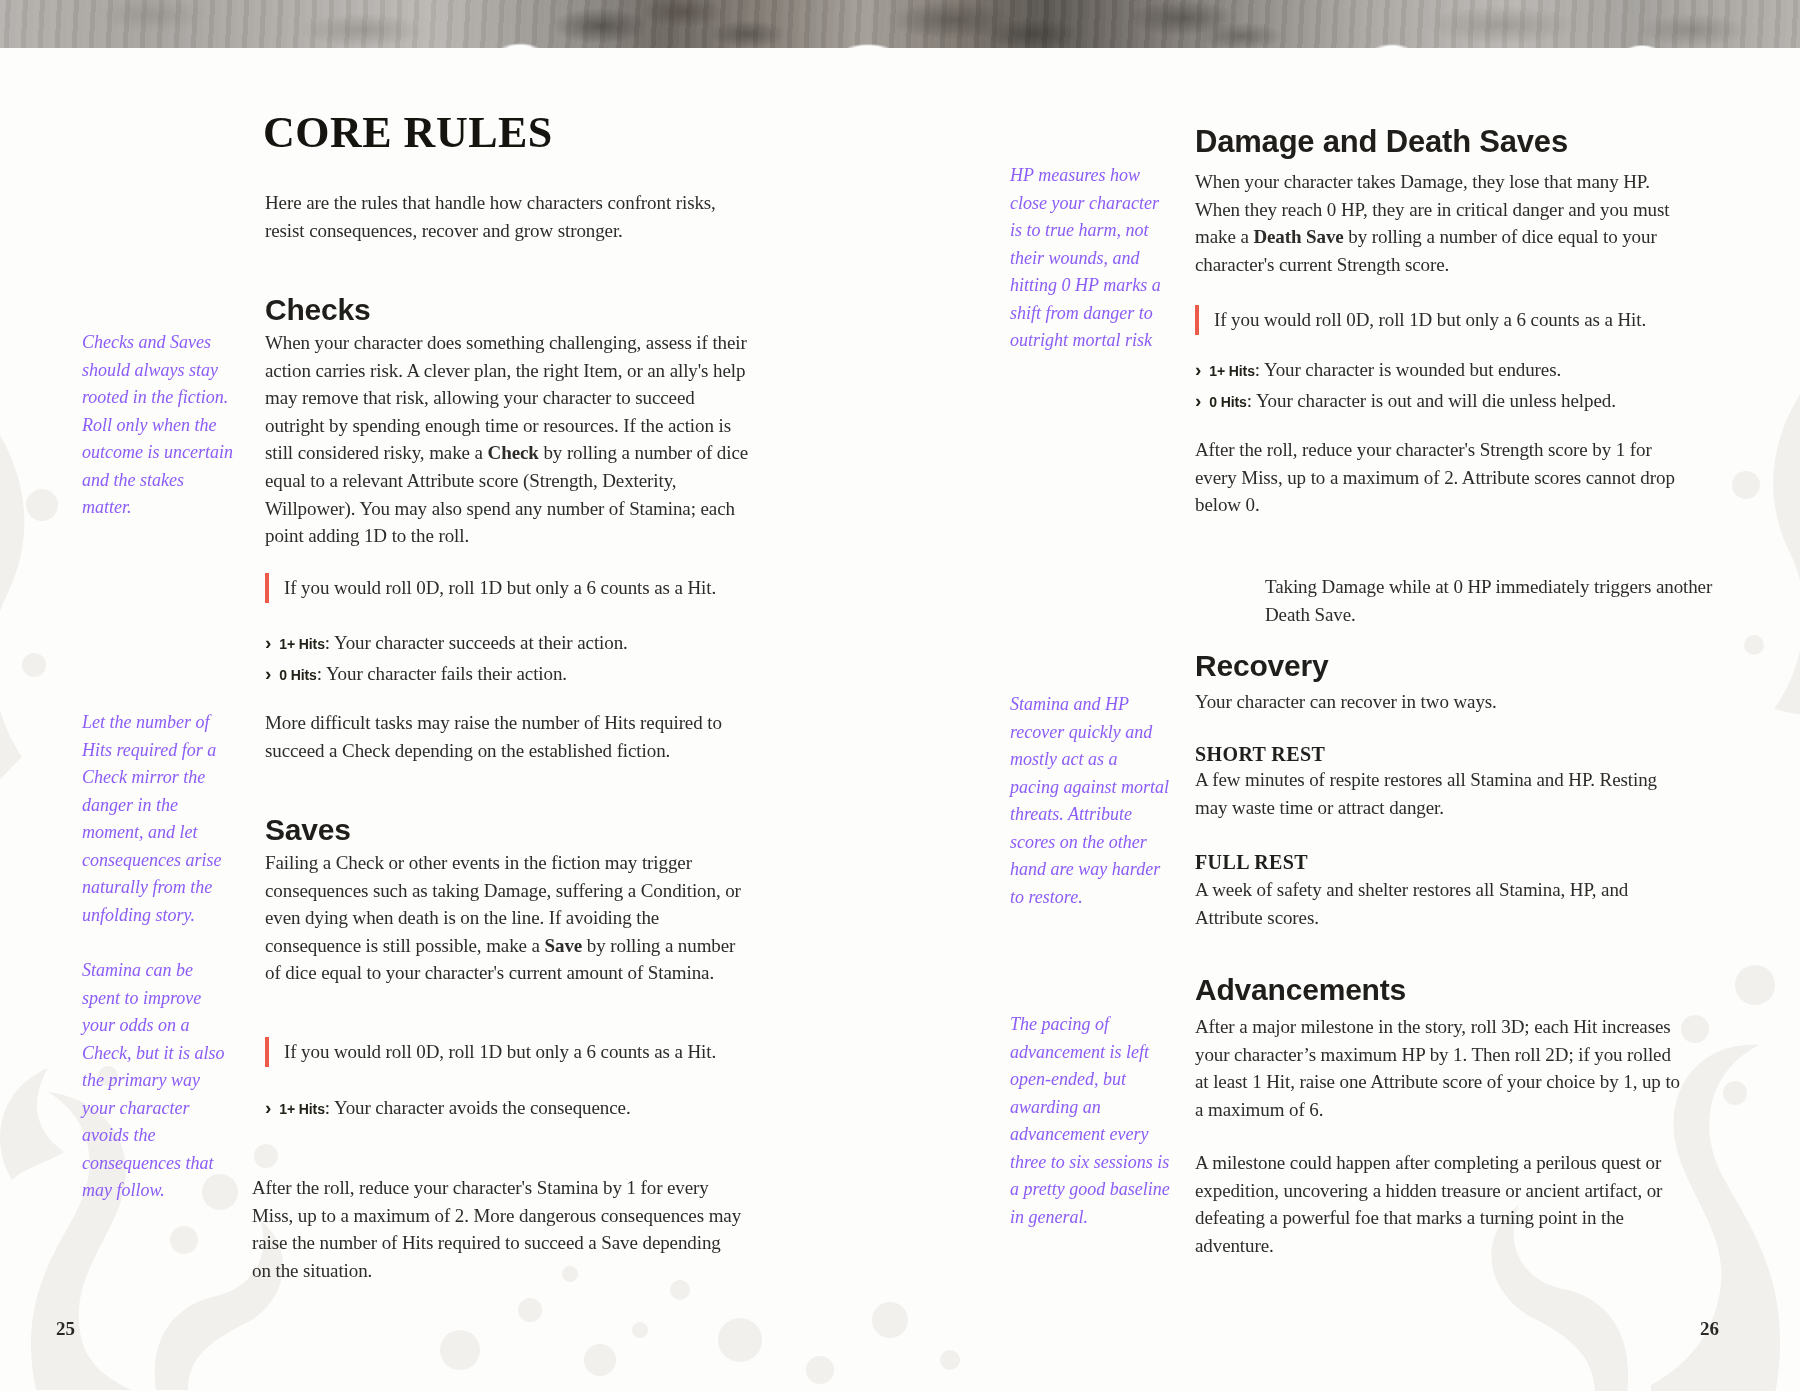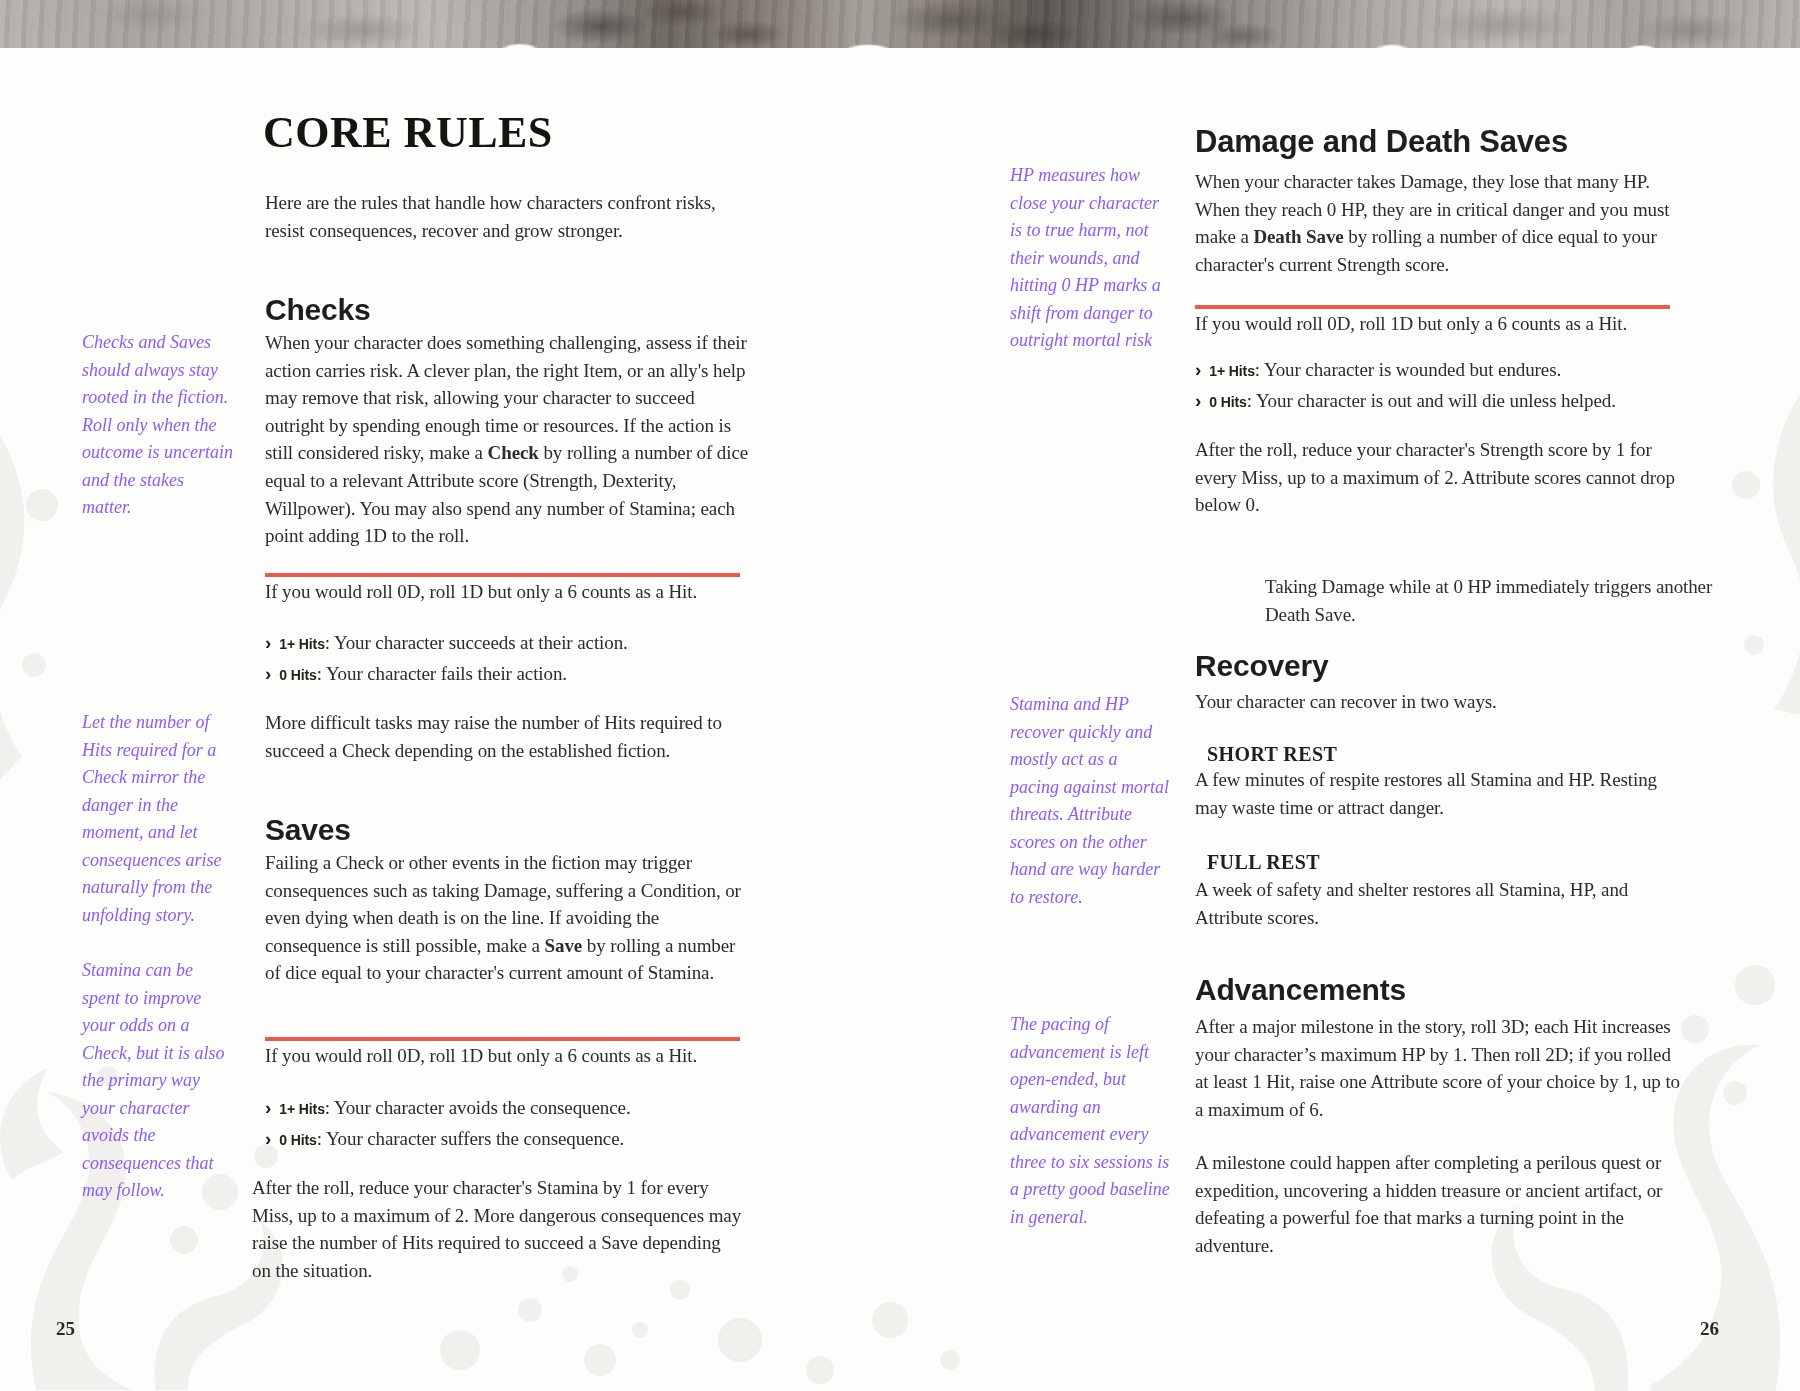--- a/index.html
+++ b/index.html
@@ -54,23 +54,23 @@
   .page-title{
     font-family:"Liberation Serif",serif;font-weight:700;
     font-size:44px;line-height:58px;letter-spacing:0.5px;color:#15140f;
   }
   .section-heading{
     font-family:"Liberation Sans",sans-serif;font-weight:700;
     font-size:30px;line-height:34px;letter-spacing:-0.2px;color:var(--heading);
   }
   .subhead{
     font-family:"Liberation Serif",serif;font-weight:700;
-    font-size:20px;line-height:26px;letter-spacing:0.4px;color:#201f1b;margin-left:12px;
-  }
-  .callout{display:flex;flex-direction:column;}
+    font-size:20px;line-height:26px;letter-spacing:0.4px;color:#201f1b;
+  }
+  .callout{display:flex;}
   .callout-bar{flex:0 0 4px;background:var(--accent);margin-right:15px;}
   .callout-text{font-size:19px;line-height:30px;letter-spacing:-0.1px;}
   .bullet-line{font-size:19px;line-height:30px;letter-spacing:-0.1px;}
   .chevron{font-family:"Liberation Sans",sans-serif;font-weight:700;font-size:19px;margin-right:8px;color:#232219;}
   .bullet-label{font-family:"Liberation Sans",sans-serif;font-weight:700;font-size:14px;color:#232219;}
   .page-number{font-weight:700;font-size:19px;color:#2a2925;}
 </style>
 </head>
 <body>
 
@@ -151,23 +151,20 @@
 
     <div class="abs main-col callout" style="left:265px;top:1037px;">
       <span class="callout-bar"></span>
       <span class="callout-text">If you would roll 0D, roll 1D but only a 6 counts as a Hit.</span>
     </div>
 
     <div class="abs main-col" style="left:265px;top:1093px;">
       <div class="bullet-line">
         <span class="chevron">›</span><span class="bullet-label">1+ Hits</span><span>: Your character avoids the consequence.</span>
       </div>
-      <div class="bullet-line">
-        <span class="chevron">›</span><span class="bullet-label">0 Hits</span><span>: Your character suffers the consequence.</span>
-      </div>
     </div>
 
     <p class="abs main-col body-text" style="left:252px;top:1174px;">After the roll, reduce your character's Stamina by 1 for every Miss, up to a maximum of 2. More dangerous consequences may raise the number of Hits required to succeed a Save depending on the situation.</p>
 
     <div class="abs page-number" style="left:56px;top:1318px;">25</div>
   </div>
 
   <div>
 
     <p class="abs margin-note margin-note-r" style="left:1010px;top:162px;">HP measures how close your character is to true harm, not their wounds, and hitting 0 HP marks a shift from danger to outright mortal risk</p>

